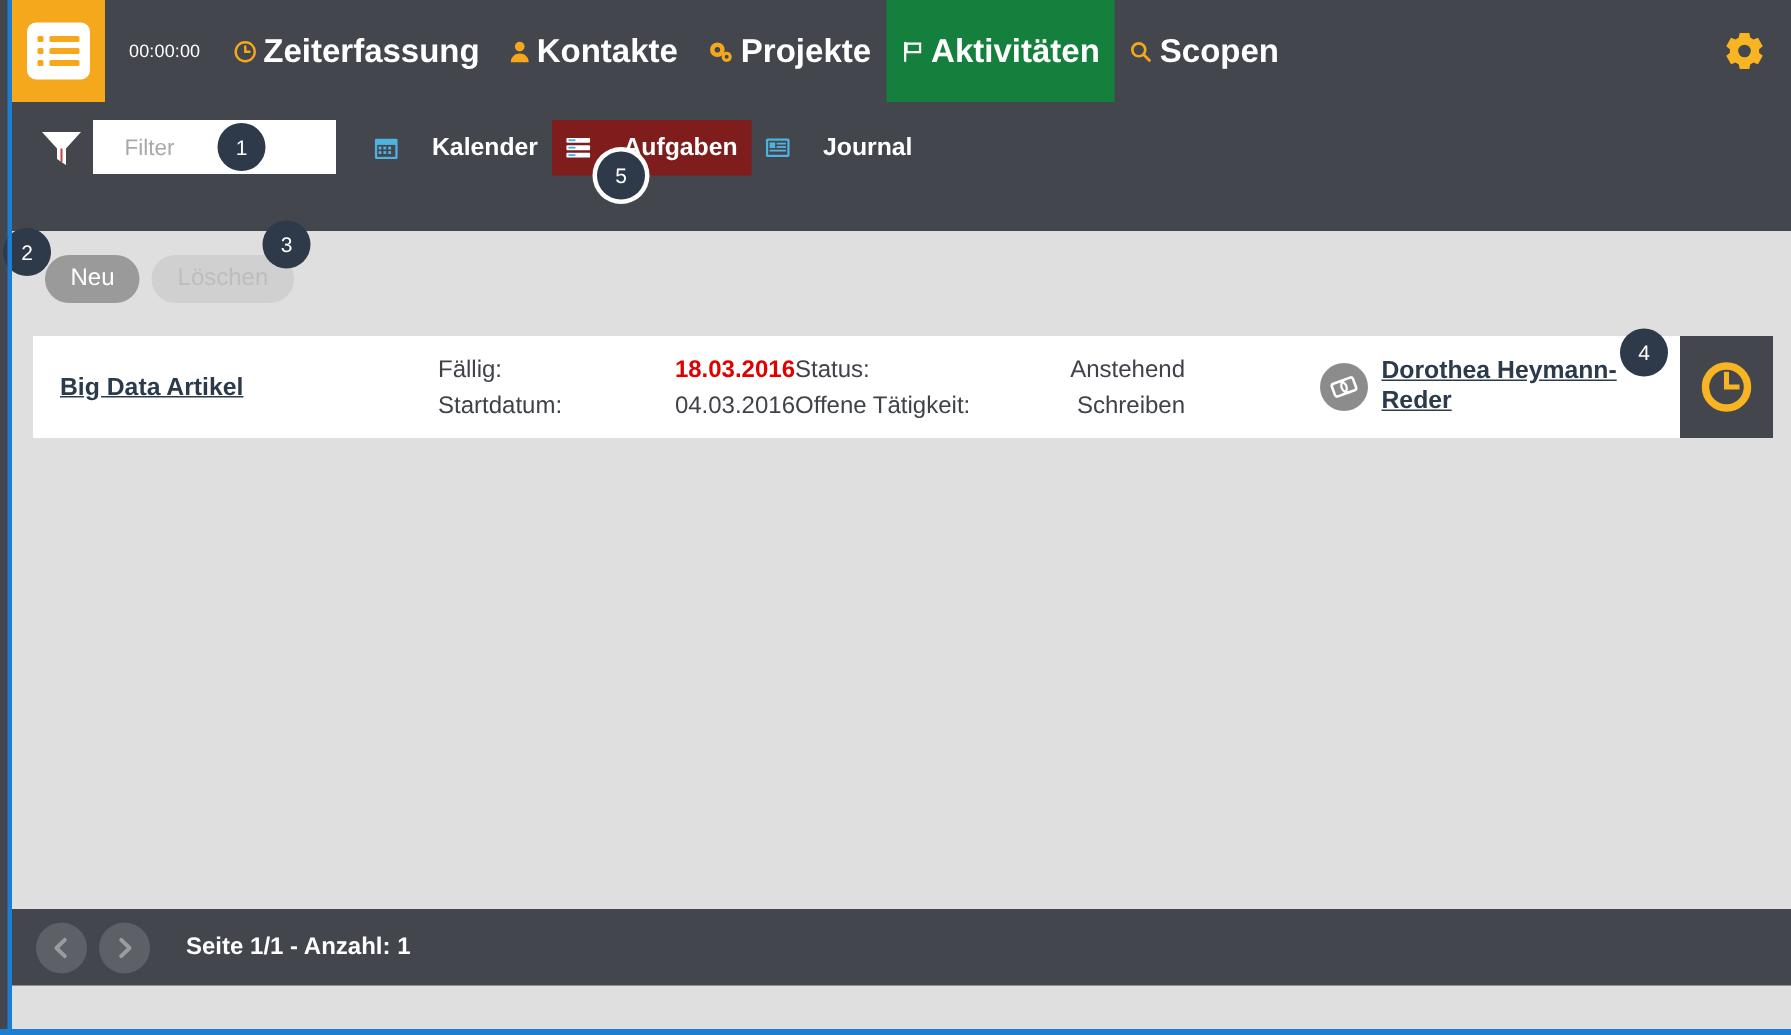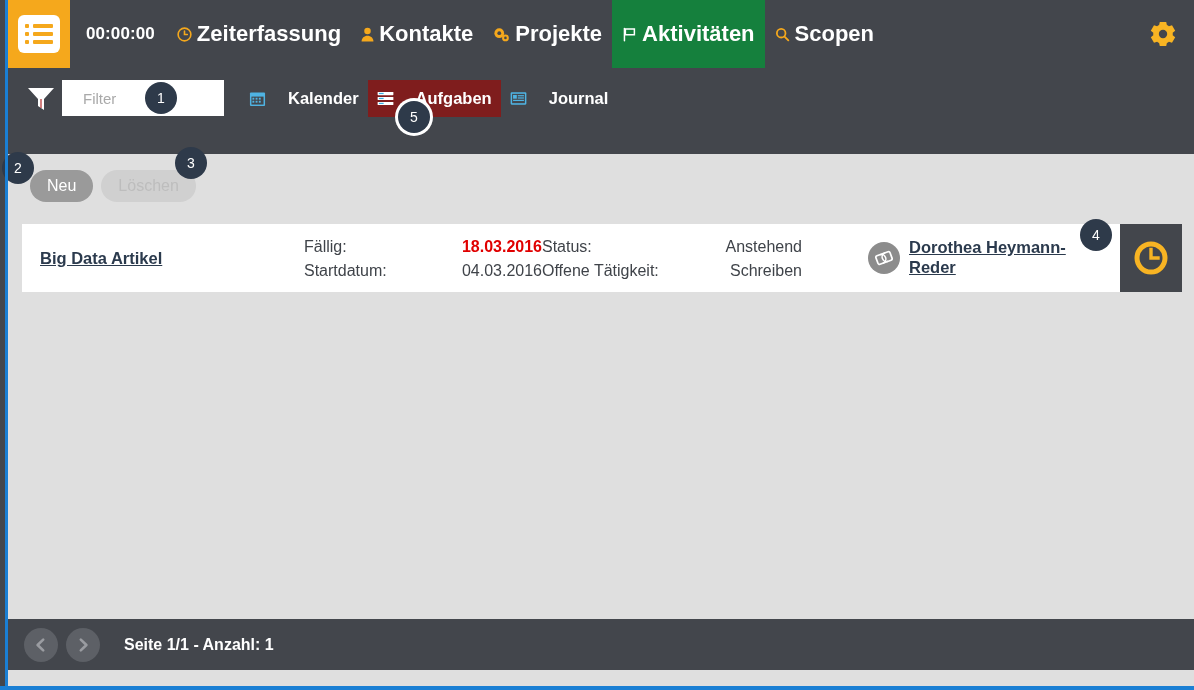--- a/index.html
+++ b/index.html
@@ -41,21 +41,21 @@
   .logo-line { display: flex; align-items: center; gap: 4px; }
   .logo-dot { width: 4px; height: 4px; background: #f5a81c; border-radius: 1px; flex: 0 0 auto; }
   .logo-bar { height: 4px; background: #f5a81c; flex: 1 1 auto; border-radius: 1px; }
 
   .nav-items {
     position: absolute; left: 78px; top: 0; height: 68px;
     display: flex; align-items: stretch;
   }
   .nav-timer {
     display: flex; align-items: center; color: #fff;
-    font-size: 17px; font-weight: bold; padding: 0 12px 0 8px;
+    font-size: 12px; font-weight: normal; padding: 0 12px 0 8px;
     letter-spacing: 0.1px;
   }
   .nav-item {
     display: flex; align-items: center; gap: 5px;
     padding: 0 10px; color: #ffffff; font-size: 22px; font-weight: bold;
     cursor: pointer; white-space: nowrap;
   }
   .nav-item.active { background: #15803d; color: #ffffff; }
   .nav-ico { color: #f5a81c; font-size: 15px; display: inline-flex; align-items: center; }
   .nav-item.active .nav-ico { color: #ffffff; }
@@ -106,21 +106,21 @@
   .btn {
     border: none; border-radius: 16px; height: 32px; padding: 0 17px;
     font-family: "Liberation Sans", sans-serif; font-size: 16px;
     cursor: pointer; line-height: 32px;
   }
   .btn.primary { background: #9a9a9a; color: #ffffff; }
   .btn.disabled { background: #d0d0d0; color: #bdbdbd; cursor: default; }
 
   .row {
     position: absolute; left: 14px; top: 70px; width: 1160px; height: 68px;
-    background: #ffffff; display: flex; align-items: stretch; gap: 12px;
+    background: #ffffff; display: flex; align-items: stretch;
   }
   .cell-title {
     width: 270px; display: flex; align-items: center; padding-left: 18px;
   }
   .task-link {
     color: #2b3a4d; font-size: 16.5px; font-weight: bold;
     text-decoration: underline; cursor: pointer;
   }
   .fields {
     flex: 1 1 auto; display: grid;
@@ -143,21 +143,21 @@
     color: #2b3a4d; font-size: 16.5px; font-weight: bold;
     text-decoration: underline; cursor: pointer; line-height: 1.2;
   }
   .rowaction {
     width: 62px; background: #43464c; display: flex;
     align-items: center; justify-content: center; cursor: pointer; flex: 0 0 auto;
   }
 
   
   .footer {
-    position: absolute; left: 8px; top: 619px; width: 1186px; height: 51px;
+    position: absolute; left: 8px; top: 606px; width: 1186px; height: 51px;
     background: #43464c; display: flex; align-items: center; padding-left: 16px; gap: 8px;
   }
   .pgbtn {
     width: 34px; height: 34px; border-radius: 50%; background: #5d6066;
     display: flex; align-items: center; justify-content: center; cursor: pointer;
   }
   .pginfo { color: #ffffff; font-size: 16px; font-weight: bold; margin-left: 16px; }
 
   
   .badge {

